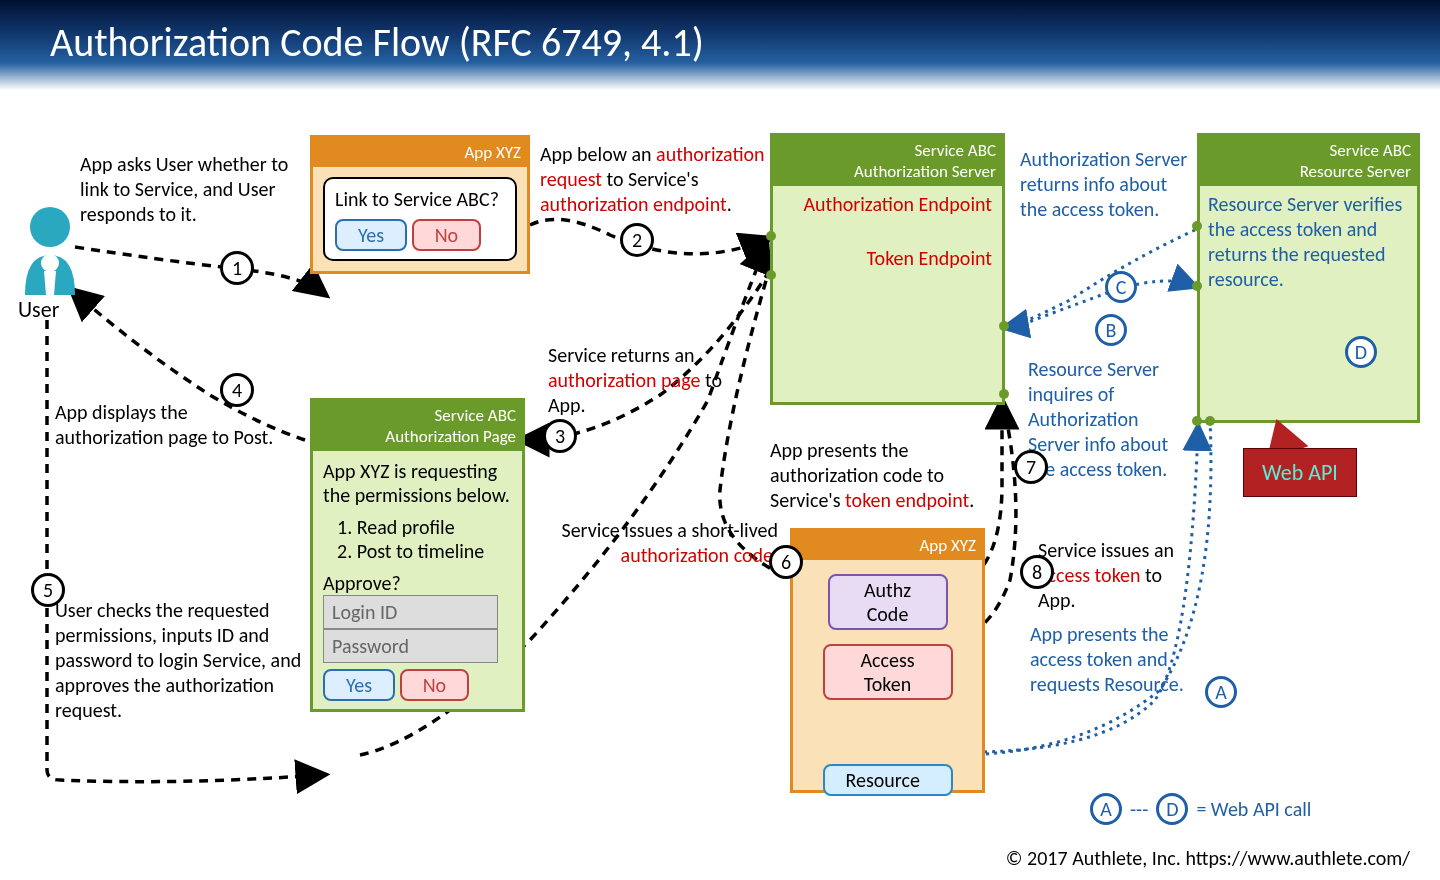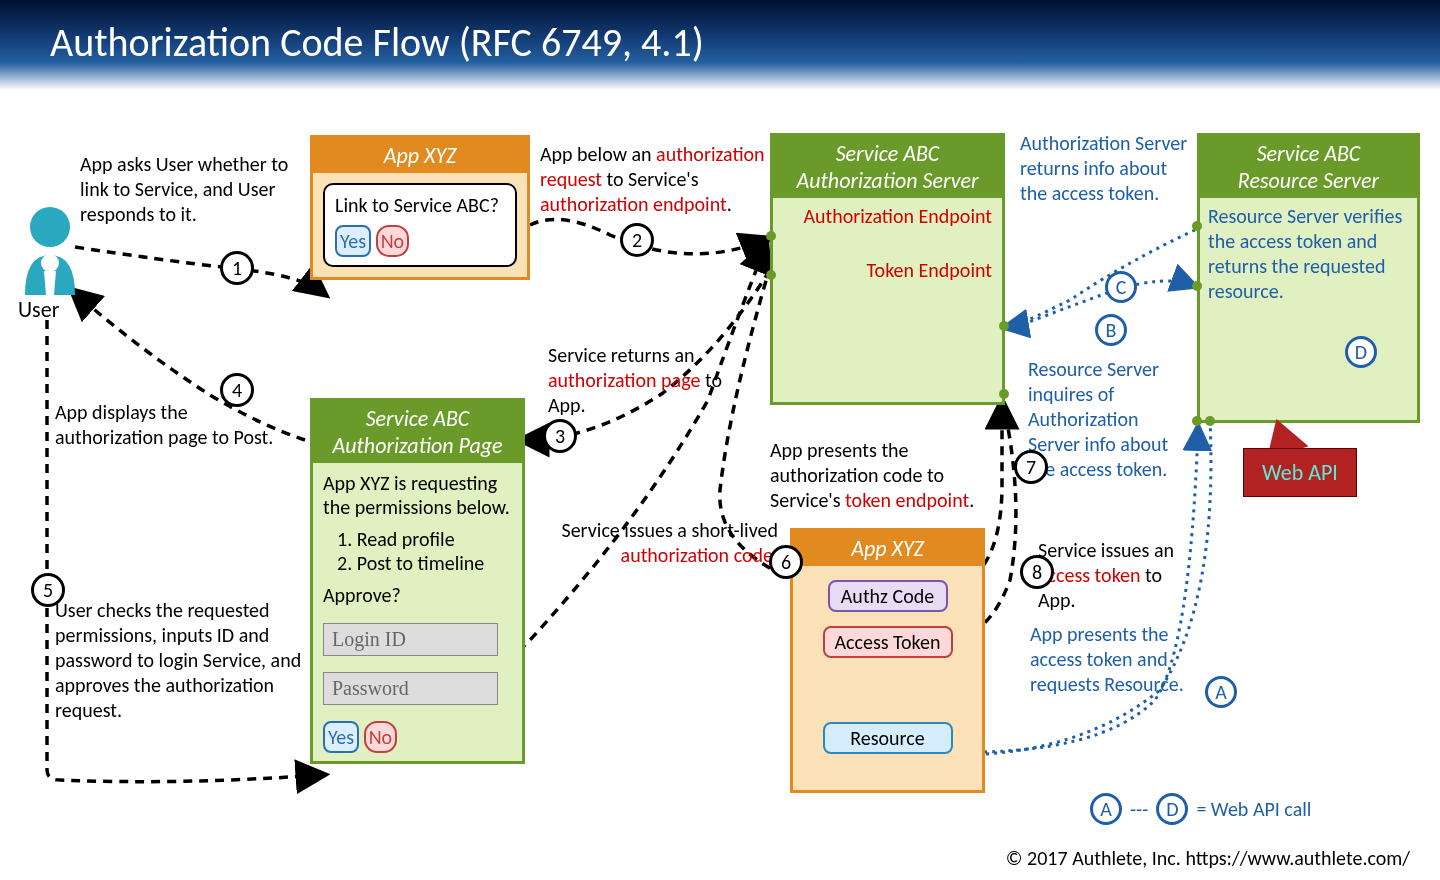--- a/index.html
+++ b/index.html
@@ -12,34 +12,34 @@
   .header {
     width:100%; height:90px;
     background: linear-gradient(to bottom, #001030 0%, #123a72 40%, #2560a0 70%, #ffffff 100%);
     color:#fff; padding:18px 0 0 50px; font-size:40px; font-weight:300;
   }
   .abs{position:absolute;}
   .user-icon{ width:60px;height:90px;}
   .user-icon svg{width:100%;height:100%;}
   .user-label{font-size:22px;}
   .box{border:3px solid; position:absolute;}
-  .box-title{ text-align:center; color:#fff; padding:4px 6px; font-size:22px;font-style:italic;}
+  .box-title{ text-align:right; color:#fff; padding:4px 6px; font-size:17px;}
   .box-body{ padding:10px;}
   .app-box{border-color:#e08a1f; background:#fbe1b8; width:220px;}
   .app-box .box-title{background:#e08a1f;}
   .svc-box{border-color:#6a9a2a; background:#e1f0c0; width:200px;}
   .svc-box .box-title{background:#6a9a2a;}
   .app-dialog{background:#fff; border:2px solid #000; border-radius:10px; padding:8px 10px;}
-  .btn{display:inline-block; border:2px solid; border-radius:8px; padding:2px 3px; font-size:20px;}
+  .btn{display:inline-block; border:2px solid; border-radius:8px; padding:2px 21px; font-size:20px;}
   .btn-yes{background:#dceeff;border-color:#2b6fb3;color:#2b6fb3;}
-  .btn-no{background:#ffd9d9;border-color:#c04040;color:#c04040;border-radius:13px;}
+  .btn-no{background:#ffd9d9;border-color:#c04040;color:#c04040;}
   .btn-purple{background:#e8dcf5;border-color:#7a55a8;color:#000;width:120px;text-align:center;}
   .btn-red{background:#ffd9d9;border-color:#c04040;color:#000;width:130px;text-align:center;}
-  .btn-blue{background:#d4eeff;border-color:#2b88c3;color:#000;width:130px;text-align:center;}
-  .input{background:#ddd;border:1px solid #888;padding:4px 8px;color:#666;margin:16px 0;width:175px;display:block;font-family:Liberation Serif, serif;}
+  .btn-blue{background:#d4eeff;border-color:#2b88c3;color:#000;width:130px;text-align:left;}
+  .input{background:#ddd;border:1px solid #888;padding:4px 8px;color:#666;margin:0 0;width:175px;display:block;}
   .step-circle{ width:34px;height:34px;border:3px solid #000;border-radius:50%;background:#fff;
     display:flex;align-items:center;justify-content:center;font-size:20px;font-weight:500;}
   .letter-circle{width:32px;height:32px;border:3px solid #1e5fa8;border-radius:50%;background:#fff;color:#1e5fa8;
     display:flex;align-items:center;justify-content:center;font-size:20px;font-weight:500;}
   .note{font-size:20px;line-height:1.25;}
   .blue{color:#1e5fa8;}
   .red{color:#d10000;}
   .svcbig{border-color:#6a9a2a;background:#e1f0c0;width:235px;}
   .svcbig .box-title{background:#6a9a2a;}
   .endpoint{padding:6px 10px;text-align:right;}
@@ -122,21 +122,21 @@
 <div class="box svcbig abs" style="top:133px;left:770px;height:272px">
   <div class="box-title"><span>Service ABC</span><br><span>Authorization Server</span></div>
   <div class="endpoint red">Authorization Endpoint</div>
   <div class="endpoint red" style="margin-top:18px">Token Endpoint</div>
 </div>
 <div class="dot" style="top:231px;left:766px"></div>
 <div class="dot" style="top:270px;left:766px"></div>
 <div class="dot" style="top:321px;left:999px"></div>
 <div class="dot" style="top:389px;left:999px"></div>
 
-<div class="abs note blue" style="top:131px;left:1020px;width:170px">Authorization Server returns info about the access token.</div>
+<div class="abs note blue" style="top:147px;left:1020px;width:170px">Authorization Server returns info about the access token.</div>
 
 <div class="box svcbig abs" style="top:133px;left:1197px;width:223px;height:290px">
   <div class="box-title"><span>Service ABC</span><br><span>Resource Server</span></div>
   <div class="note blue" style="padding:6px 8px">Resource Server verifies the access token and returns the requested resource.</div>
 </div>
 <div class="dot" style="top:221px;left:1192px"></div>
 <div class="dot" style="top:281px;left:1192px"></div>
 <div class="dot" style="top:416px;left:1192px"></div>
 <div class="dot" style="top:416px;left:1205px"></div>
 

